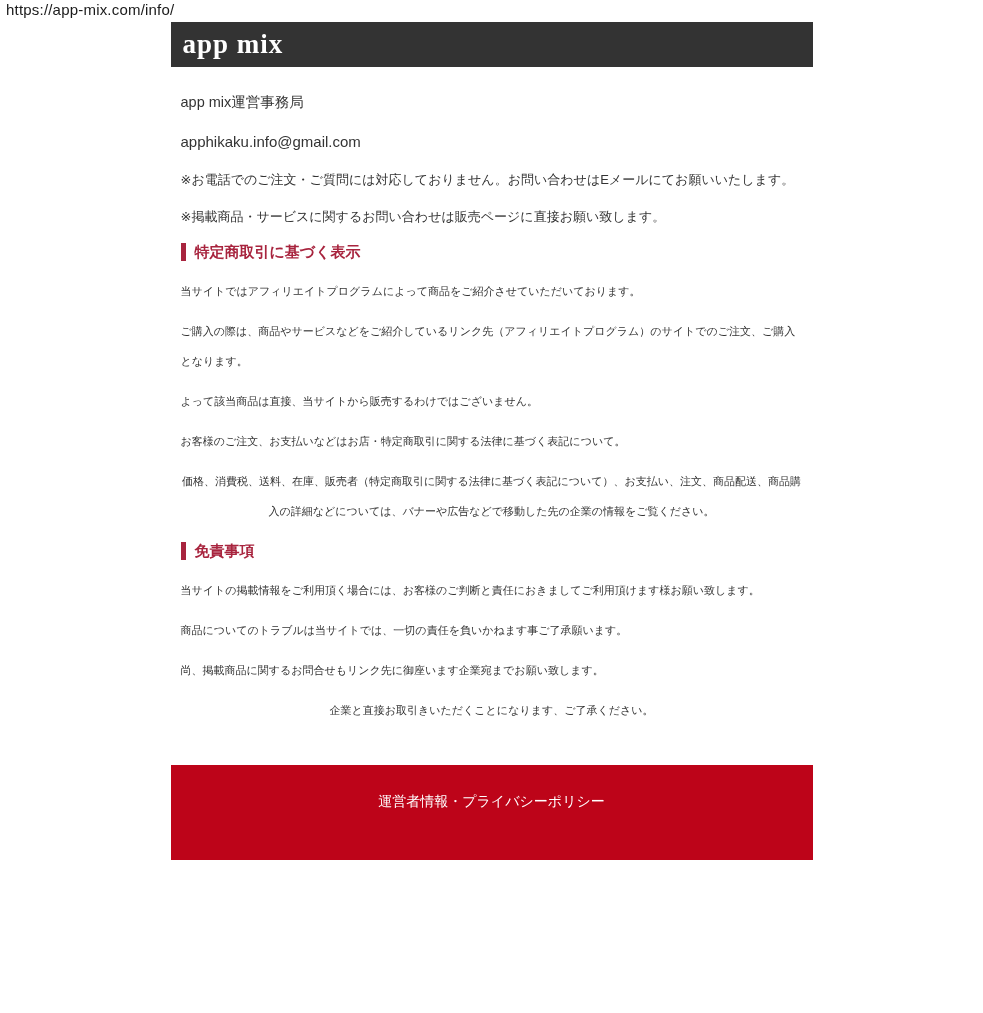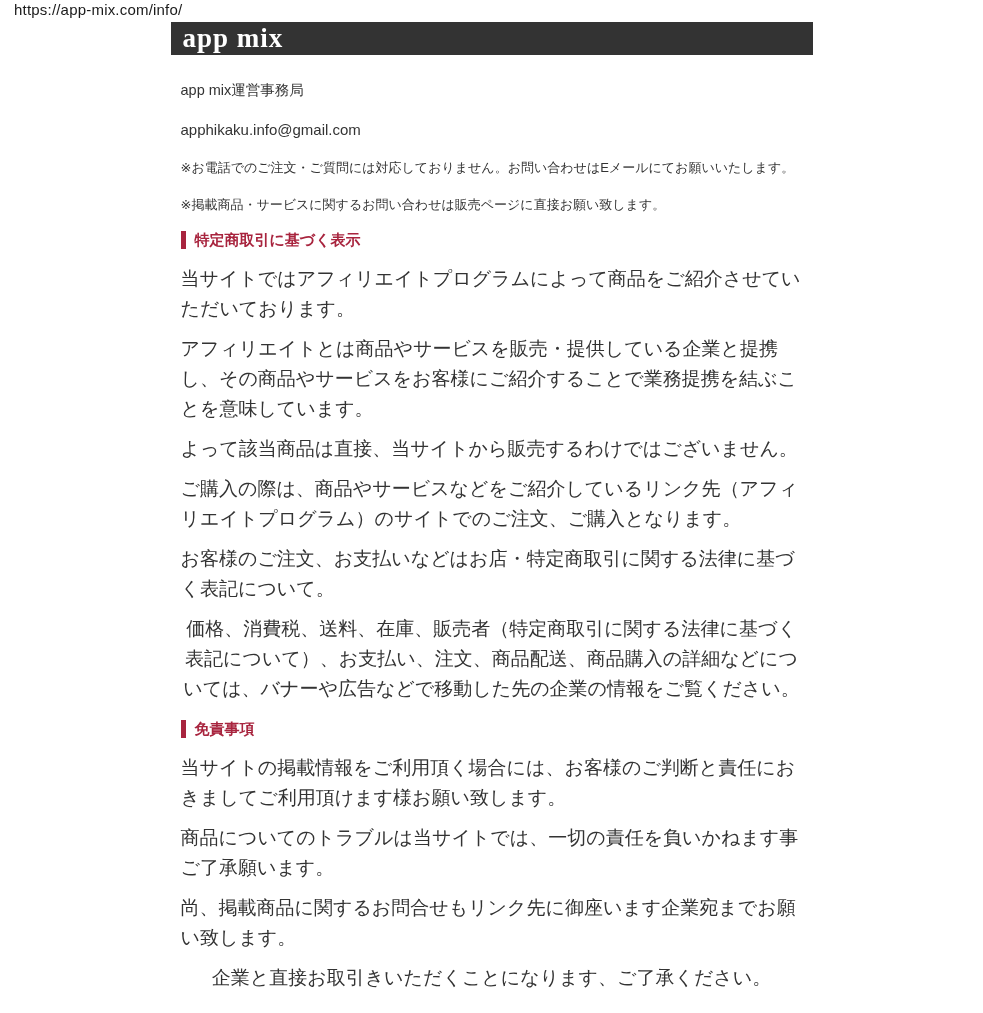--- a/index.html
+++ b/index.html
@@ -17,33 +17,33 @@
   .page {
     position: relative;
     width: 983px;
     min-height: 1013px;
     background: #ffffff;
     overflow: hidden;
   }
   .url-label {
     position: absolute;
     top: 1px;
-    left: 14px;
+    left: 6px;
     font-size: 15px;
     color: #1a1a1a;
     letter-spacing: 0.2px;
   }
   .container {
     width: 642px;
     margin: 0 auto;
     padding-top: 22px;
   }
   .site-header {
     background: var(--header-bg);
-    height: 33px;
+    height: 45px;
     display: flex;
     align-items: center;
     padding-left: 12px;
   }
   .site-title {
     margin: 0;
     font-family: "Liberation Serif", "DejaVu Serif", serif;
     font-weight: bold;
     font-size: 27px;
     color: #ffffff;
@@ -72,21 +72,21 @@
     font-size: 15px;
     line-height: 22px;
   }
   .note {
     margin: 17px 0 0;
     font-size: 13px;
     line-height: 20px;
   }
   .body-p {
     margin: 0 0 10px;
-    font-size: 19px;
+    font-size: 11px;
     line-height: 30px;
   }
   .body-p:last-child { margin-bottom: 0; text-align: center; }
   .site-footer {
     margin-top: 40px;
     margin-bottom: 6px;
     background: var(--footer-bg);
     min-height: 95px;
     text-align: center;
     color: #ffffff;
@@ -119,23 +119,22 @@
 
       <section class="contact">
         <p class="email">apphikaku.info@gmail.com</p>
         <p class="note">※お電話でのご注文・ご質問には対応しておりません。お問い合わせはEメールにてお願いいたします。</p>
         <p class="note">※掲載商品・サービスに関するお問い合わせは販売ページに直接お願い致します。</p>
       </section>
 
       <section class="spaced">
         <h2 class="section-heading">特定商取引に基づく表示</h2>
         <p class="body-p">当サイトではアフィリエイトプログラムによって商品をご紹介させていただいております。</p>
-        <p class="body-p">アフィリエイトとは商品やサービスを販売・提供している企業と提携し、その商品やサービスをお客様にご紹介することで業務提携を結ぶことを意味しています。</p>
+        <p class="body-p">ご購入の際は、商品やサービスなどをご紹介しているリンク先（アフィリエイトプログラム）のサイトでのご注文、ご購入となります。</p>
         <p class="body-p">よって該当商品は直接、当サイトから販売するわけではございません。</p>
-        <p class="body-p">ご購入の際は、商品やサービスなどをご紹介しているリンク先（アフィリエイトプログラム）のサイトでのご注文、ご購入となります。</p>
         <p class="body-p">お客様のご注文、お支払いなどはお店・特定商取引に関する法律に基づく表記について。</p>
         <p class="body-p">価格、消費税、送料、在庫、販売者（特定商取引に関する法律に基づく表記について）、お支払い、注文、商品配送、商品購入の詳細などについては、バナーや広告などで移動した先の企業の情報をご覧ください。</p>
       </section>
 
       <section class="spaced">
         <h2 class="section-heading">免責事項</h2>
         <p class="body-p">当サイトの掲載情報をご利用頂く場合には、お客様のご判断と責任におきましてご利用頂けます様お願い致します。</p>
         <p class="body-p">商品についてのトラブルは当サイトでは、一切の責任を負いかねます事ご了承願います。</p>
         <p class="body-p">尚、掲載商品に関するお問合せもリンク先に御座います企業宛までお願い致します。</p>
         <p class="body-p">企業と直接お取引きいただくことになります、ご了承ください。</p>

